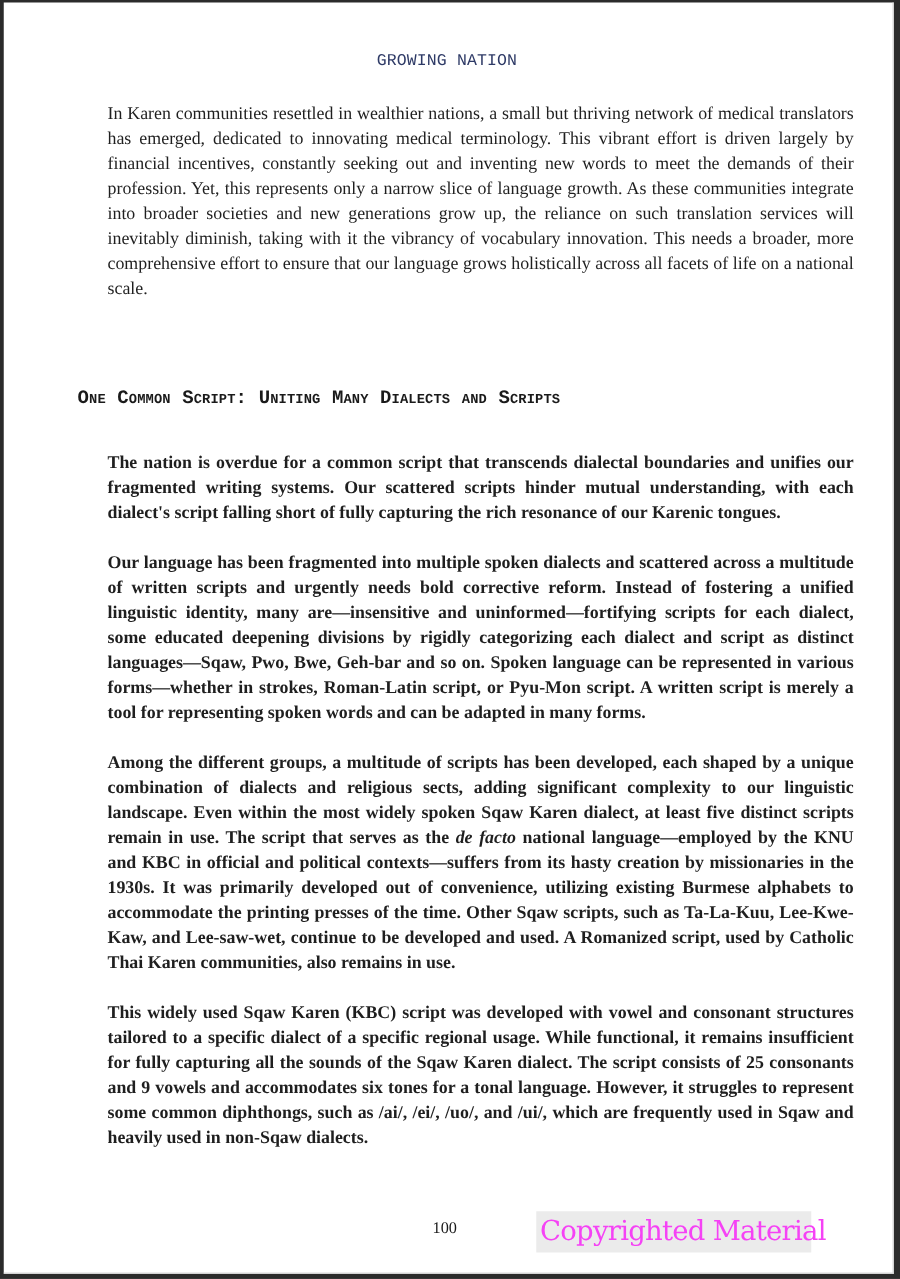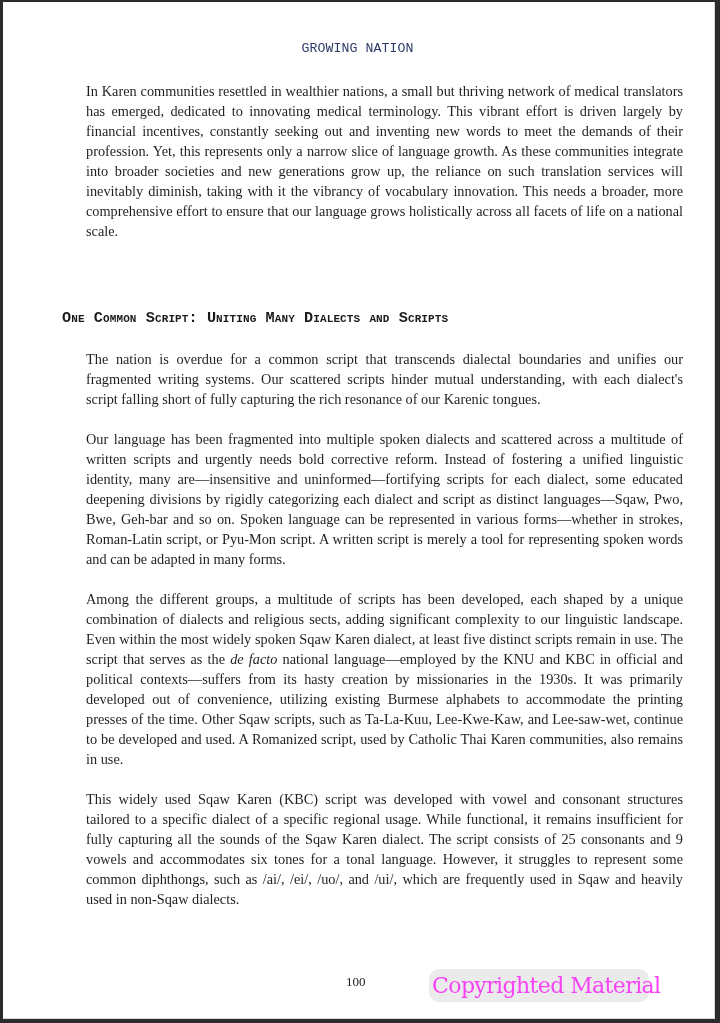--- a/index.html
+++ b/index.html
@@ -54,21 +54,21 @@
       font-family: Liberation Mono, monospace;
       font-weight: bold;
       font-size: 15.2px;
       font-variant: small-caps;
       color: #1a1a1a;
       margin: 0;
       letter-spacing: 0.1px;
     }
     .p1 { top: 79px; }
     .heading-wrap { position: absolute; left: 59px; top: 307px; width: 600px; }
-    .rest { top: 347px; }
+    .rest { top: 358px; font-weight: bold; }
     .footer-page-number {
       position: absolute;
       left: 343px;
       top: 972px;
       font-family: "Liberation Serif", serif;
       font-size: 13px;
       color: #1a1a1a;
     }
     .copyright-box {
       position: absolute;
@@ -78,21 +78,20 @@
       height: 33px;
       background: #ebebeb;
       font-family: "DejaVu Serif", serif;
       font-size: 22px;
       line-height: 33px;
       color: #f542f5;
       padding-left: 3px;
       box-sizing: border-box;
       white-space: nowrap;
       letter-spacing: -0.6px;
-      border-radius: 10px;
     }
   </style>
 </head>
 <body>
 
 <div class="page">
   <div class="running-head">GROWING NATION</div>
 
   <div class="body-text p1">
     <p>In Karen communities resettled in wealthier nations, a small but thriving network of medical translators has emerged, dedicated to innovating medical terminology. This vibrant effort is driven largely by financial incentives, constantly seeking out and inventing new words to meet the demands of their profession. Yet, this represents only a narrow slice of language growth. As these communities integrate into broader societies and new generations grow up, the reliance on such translation services will inevitably diminish, taking with it the vibrancy of vocabulary innovation. This needs a broader, more comprehensive effort to ensure that our language grows holistically across all facets of life on a national scale.</p>

